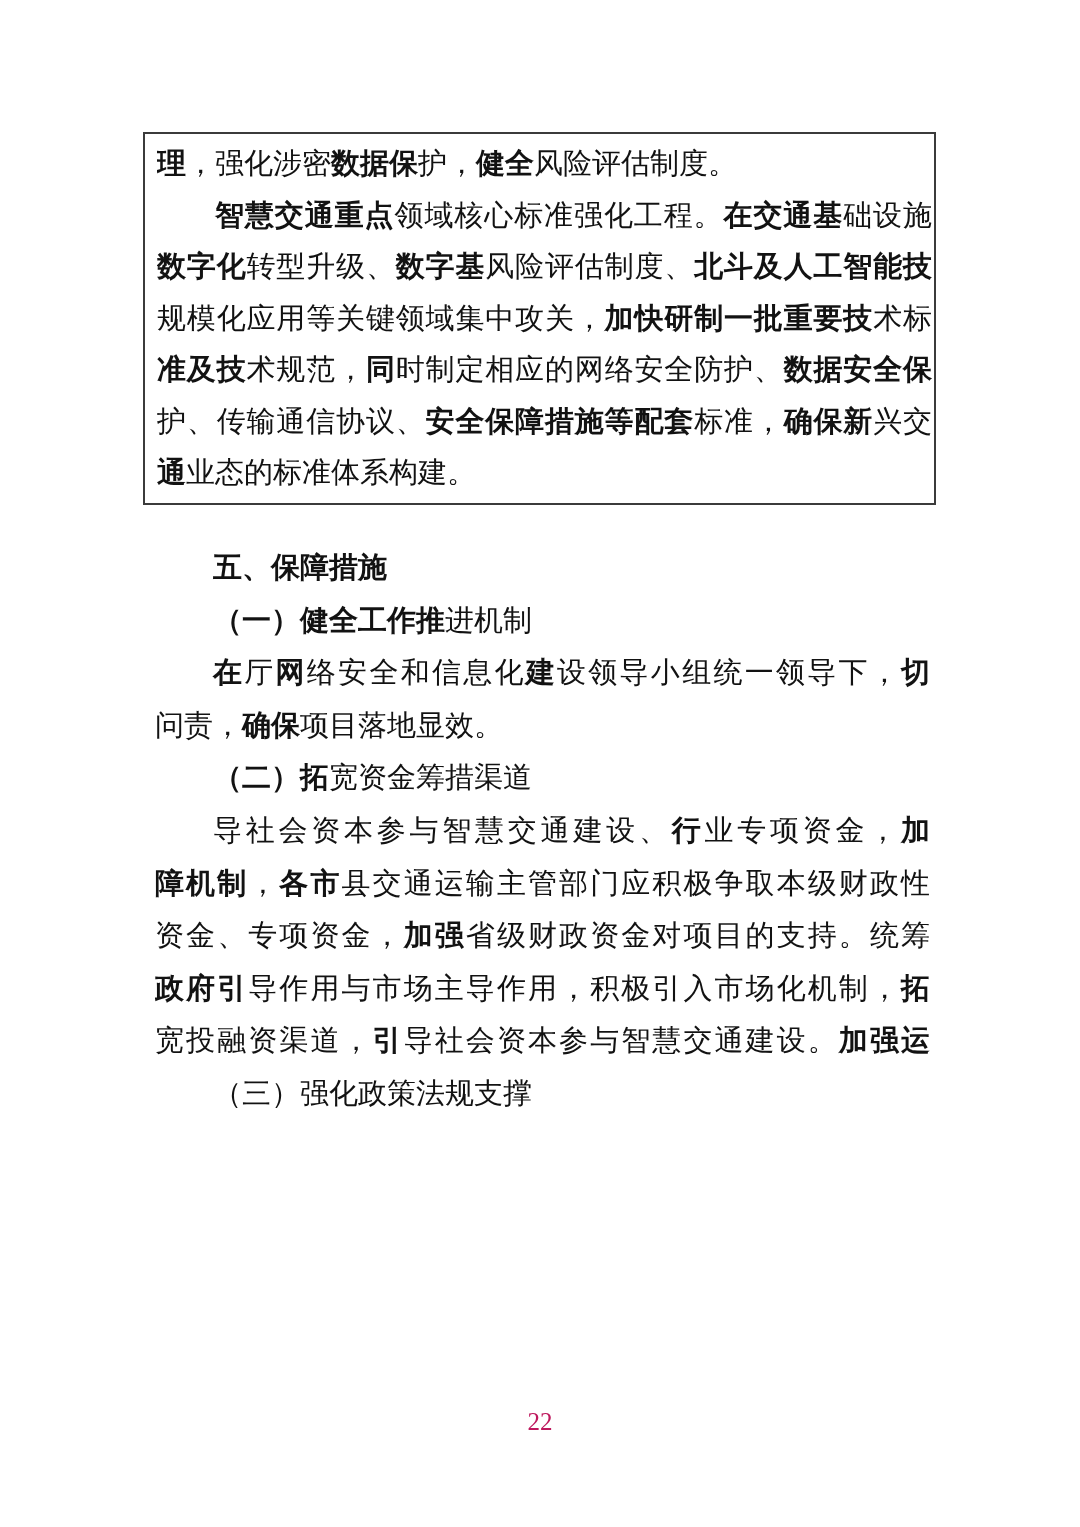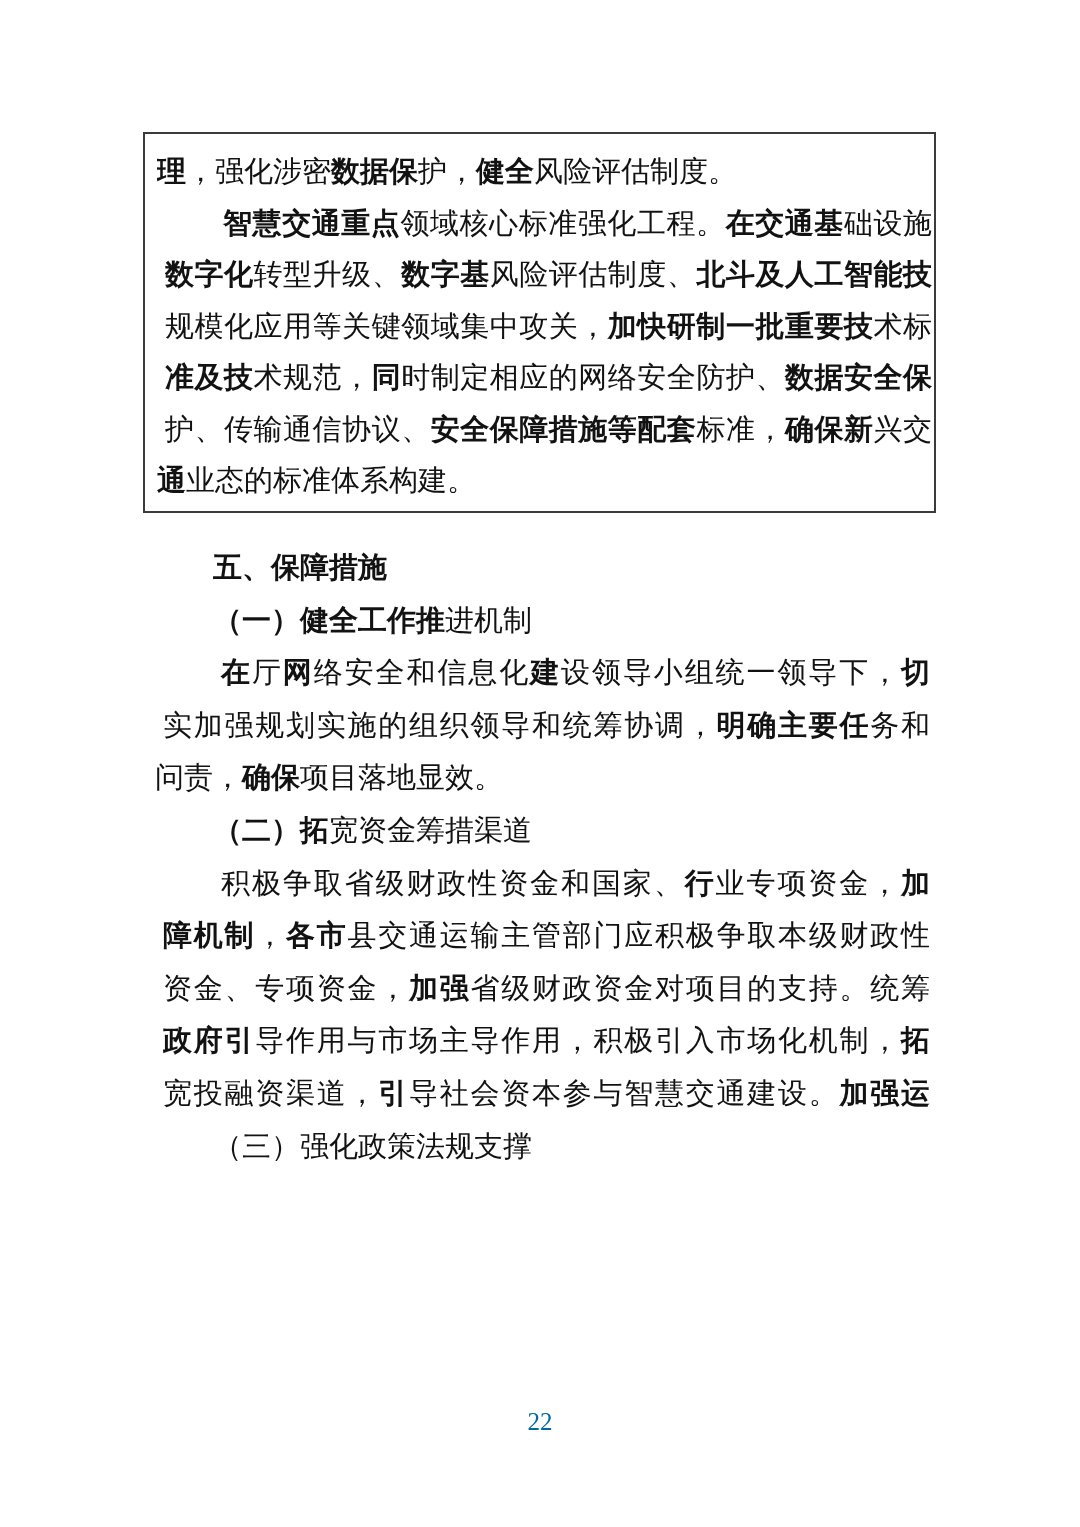--- a/index.html
+++ b/index.html
@@ -12,76 +12,74 @@
     color: #121212;
     overflow: hidden;
   }
   .box {
     position: absolute;
     left: 143px;
     top: 132px;
     width: 793px;
     box-sizing: border-box;
     border: 2px solid #3b3b3b;
-    padding: 12px 2px 4px 12px;
+    padding: 4px 2px 4px 12px;
   }
   .bodytext {
     position: absolute;
     left: 155px;
     top: 541px;
     width: 775px;
   }
   .line {
     font-size: 29px;
     line-height: 52.6px;
     height: 52.6px;
     white-space: nowrap;
     overflow: hidden;
   }
   .box .line { line-height: 51.5px; height: 51.5px; }
   .line.j {
     white-space: normal;
     text-align: justify;
     text-align-last: justify;
-    margin-left: 8px;
   }
   .line.ind { text-indent: 2em; }
   .b { font-weight: 700; }
   .pageno {
     position: absolute;
     left: 0;
     top: 1408px;
     width: 100%;
     text-align: center;
     font-family: "Liberation Serif", serif;
     font-size: 25px;
-    color: #0369a1;
+    color: #be185d;
   }
 </style>
 </head>
 <body>
 
 <div class="page" style="background: rgb(255, 255, 255); color: rgb(18, 18, 18);">
   <div class="box" style="border-color: rgb(59, 59, 59);">
       <div class="line"><span class="b">理</span><span>，强化涉密</span><span class="b">数据保</span><span>护，</span><span class="b">健全</span><span>风险评估制度。</span></div>
       <div class="line j ind"><span class="b">智慧交通重点</span><span>领域核心标准强化工程。</span><span class="b">在交通基</span><span>础设施</span></div>
       <div class="line j"><span class="b">数字化</span><span>转型升级、</span><span class="b">数字基</span><span>风险评估制度、</span><span class="b">北斗及人工智能技</span><span>术</span></div>
       <div class="line j"><span>规模化应用等关键领域集中攻关，</span><span class="b">加快研制一批重要技</span><span>术标</span></div>
       <div class="line j"><span class="b">准及技</span><span>术规范，</span><span class="b">同</span><span>时制定相应的网络安全防护、</span><span class="b">数据安全保</span></div>
       <div class="line j"><span>护、传输通信协议、</span><span class="b">安全保障措施等配套</span><span>标准，</span><span class="b">确保新</span><span>兴交</span></div>
       <div class="line"><span class="b">通</span><span>业态的标准体系构建。</span></div>
     </div>
   <div class="bodytext">
       <div class="line ind"><span class="b">五、保障措施</span></div>
       <div class="line ind"><span class="b">（一）健全工作推</span><span>进机制</span></div>
       <div class="line j ind"><span class="b">在</span><span>厅</span><span class="b">网</span><span>络安全和信息化</span><span class="b">建</span><span>设领导小组统一领导下，</span><span class="b">切</span></div>
-      <div class="line j"><span>实加强规划实施的组织领导和统筹协调，</span><span class="b">明确主要任</span><span>务和</span></div>
       <div class="line"><span>问责，</span><span class="b">确保</span><span>项目落地显效。</span></div>
       <div class="line ind"><span class="b">（二）拓</span><span>宽资金筹措渠道</span></div>
-      <div class="line j ind"><span>积极争取省级财政性资金和国家、</span><span class="b">行</span><span>业专项资金，</span><span class="b">加</span></div>
+      <div class="line j ind"><span>导社会资本参与智慧交通建设、</span><span class="b">行</span><span>业专项资金，</span><span class="b">加</span></div>
       <div class="line j"><span class="b">障机制</span><span>，</span><span class="b">各市</span><span>县交通运输主管部门应积极争取本级财政性</span></div>
       <div class="line j"><span>资金、专项资金，</span><span class="b">加强</span><span>省级财政资金对项目的支持。统筹</span></div>
       <div class="line j"><span class="b">政府引</span><span>导作用与市场主导作用，积极引入市场化机制，</span><span class="b">拓</span></div>
       <div class="line j"><span>宽投融资渠道，</span><span class="b">引</span><span>导社会资本参与智慧交通建设。</span><span class="b">加强运</span></div>
       <div class="line ind"><span>（三）强化政策法规支撑</span></div>
     </div>
   <div class="pageno">22</div>
 </div>
 
 </body></html>

